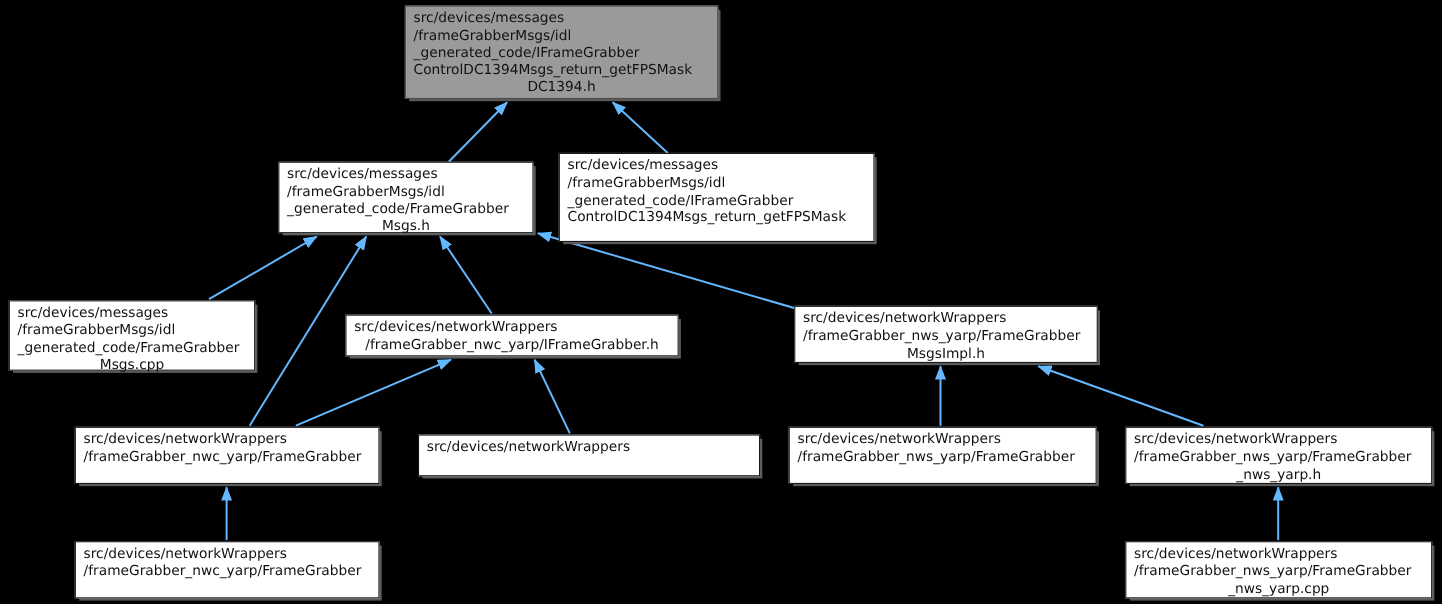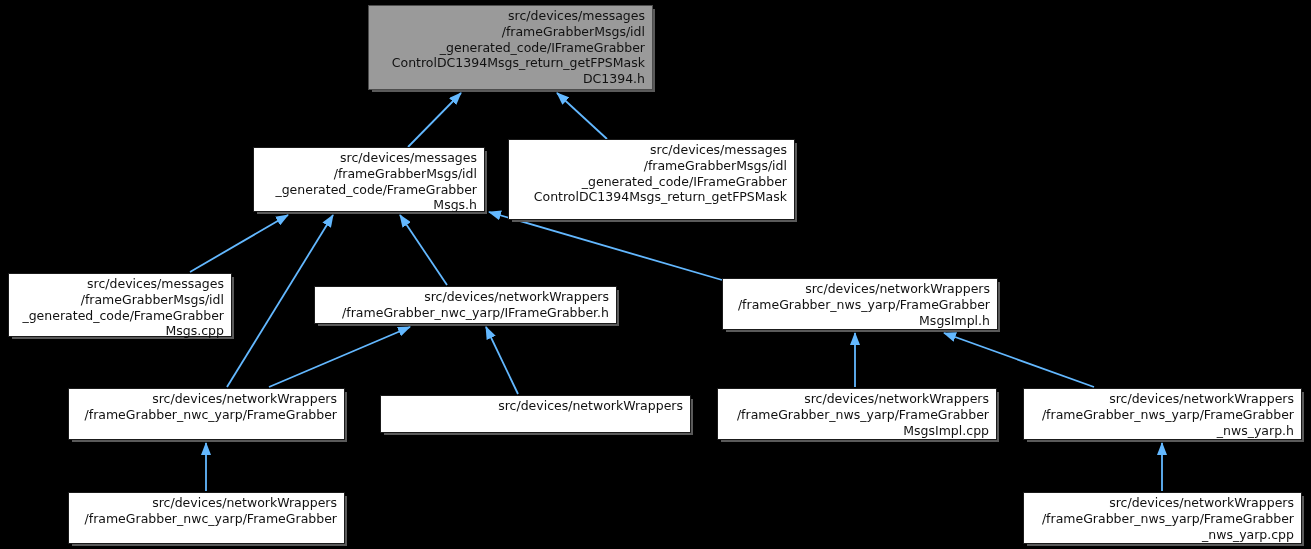--- a/index.html
+++ b/index.html
@@ -21,22 +21,22 @@
     font-size:12.5px;
     line-height:15.8px;
     padding:2px 7px 1px 7px;
     white-space:nowrap;
     cursor:pointer;
   }
   .node.current{
     background:#9a9a9a;
     border:1.5px solid #4d4d4d;
   }
-  .node .ln{text-align:right;}
-  .node .ln.last{text-align:right;}
+  .node .ln{text-align:left;}
+  .node .ln.last{text-align:center;}
 </style>
 </head>
 <body>
 
 <div id="stage">
   <svg id="edges" viewBox="0 0 1311 549" xmlns="http://www.w3.org/2000/svg">
       <defs>
         <marker id="arrow" markerUnits="userSpaceOnUse" markerWidth="14" markerHeight="10" refX="12" refY="5" orient="auto">
           <path d="M0,0 L13,5 L0,10 z" fill="#63b8ff"></path>
         </marker>
@@ -92,21 +92,20 @@
     <div class="node" style="left: 68px; top: 388px; width: 277px; height: 52px;">
       <div class="ln">src/devices/networkWrappers</div>
       <div class="ln">/frameGrabber_nwc_yarp/FrameGrabber</div>
     </div>
     <div class="node" style="left: 380px; top: 395px; width: 311px; height: 38px;">
       <div class="ln">src/devices/networkWrappers</div>
     </div>
     <div class="node" style="left: 717px; top: 388px; width: 280px; height: 52px;">
       <div class="ln">src/devices/networkWrappers</div>
       <div class="ln">/frameGrabber_nws_yarp/FrameGrabber</div>
-      <div class="ln last">MsgsImpl.cpp</div>
     </div>
     <div class="node" style="left: 1023px; top: 388px; width: 279px; height: 52px;">
       <div class="ln">src/devices/networkWrappers</div>
       <div class="ln">/frameGrabber_nws_yarp/FrameGrabber</div>
       <div class="ln last">_nws_yarp.h</div>
     </div>
     <div class="node" style="left: 68px; top: 492px; width: 277px; height: 52px;">
       <div class="ln">src/devices/networkWrappers</div>
       <div class="ln">/frameGrabber_nwc_yarp/FrameGrabber</div>
     </div>

